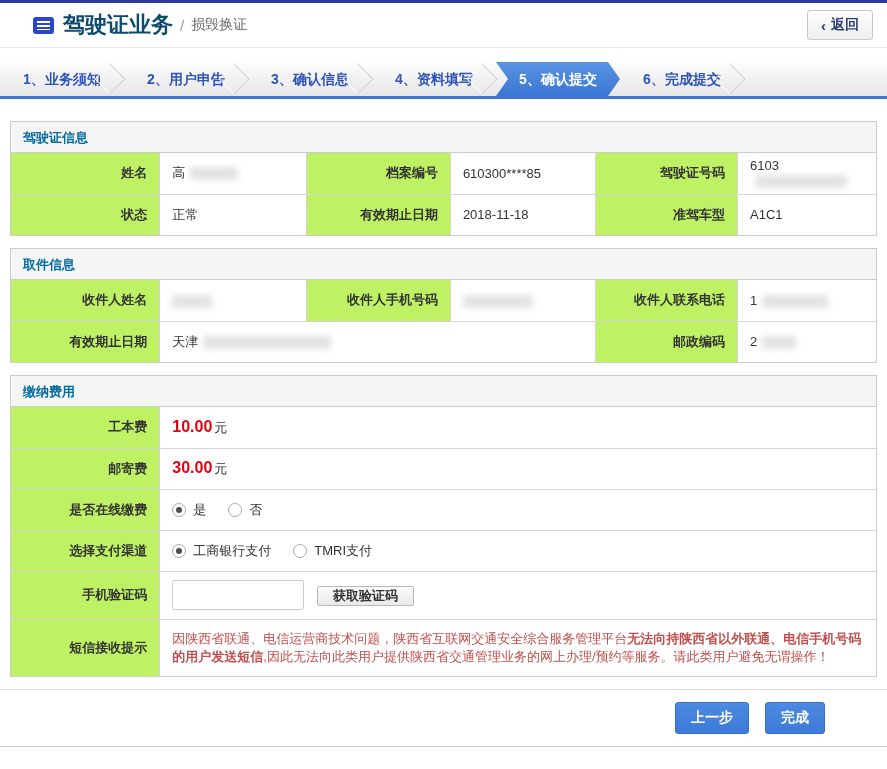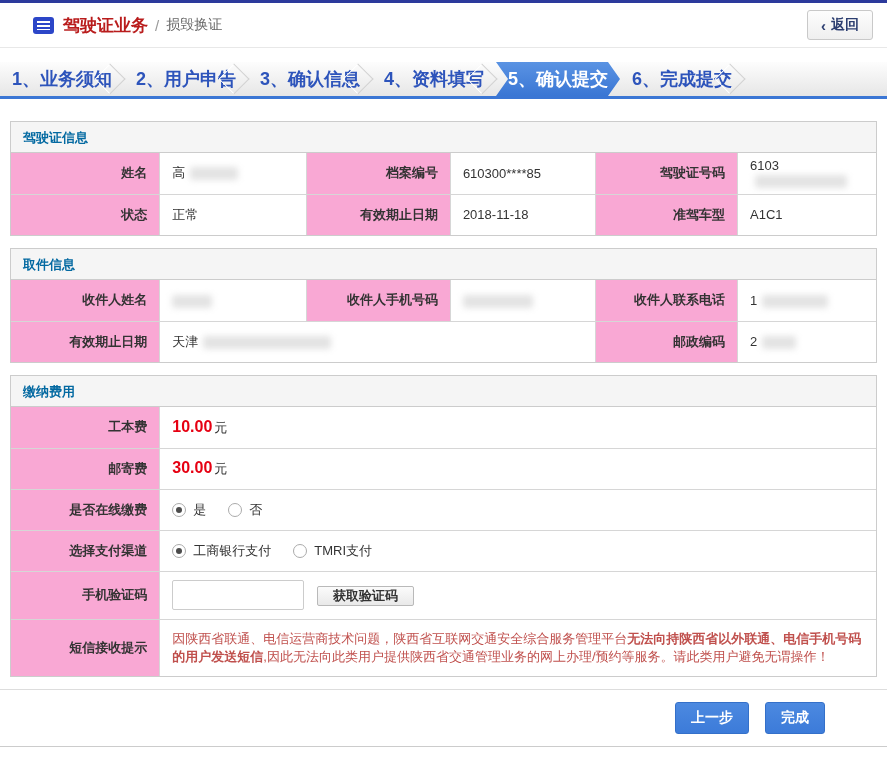--- a/index.html
+++ b/index.html
@@ -24,21 +24,21 @@
   }
   .header-left { display: flex; align-items: center; }
   .list-icon {
     width: 21px; height: 17px; background: #2c46c8; border-radius: 3px;
     position: relative; margin-right: 9px; flex: 0 0 auto;
   }
   .list-icon::before {
     content: ''; position: absolute; left: 4px; right: 4px; top: 4px; bottom: 4px;
     background: repeating-linear-gradient(to bottom, #ffffff 0 1.6px, rgba(255,255,255,0) 1.6px 4px);
   }
-  .header-title { color: #b91c1c; font-weight: bold; font-size: 17px; }
+  .header-title { color: #0c4a6e; font-weight: bold; font-size: 22px; }
   .header-sep { color: #999; font-size: 15px; margin: 0 7px; }
   .header-sub { color: #666; font-size: 14px; }
   .back-btn {
     display: inline-flex; align-items: center;
     border: 1px solid #c9c9c9; border-radius: 3px;
     background: linear-gradient(#fdfdfd, #efefef);
     padding: 5px 13px; cursor: pointer;
     color: #2c3e70; font-size: 14px; font-weight: bold;
   }
   .back-chevron { font-size: 15px; margin-right: 5px; font-weight: bold; }
@@ -47,21 +47,21 @@
   .steps {
     margin-top: 14px;
     height: 37px;
     display: flex;
     background: linear-gradient(#fdfdfd, #e6e6e6);
     border-bottom: 3px solid #3b76d4;
     overflow: hidden;
   }
   .step {
     width: 124px; height: 34px; line-height: 34px;
-    text-align: center; font-size: 18px; font-weight: bold;
+    text-align: center; font-size: 14px; font-weight: bold;
     color: #2d54bb; position: relative; flex: 0 0 auto;
   }
   .step:not(.active)::after {
     content: ''; position: absolute; right: 3px; top: 6px;
     width: 21px; height: 21px;
     border-top: 1px solid #d2d2d2; border-right: 1px solid #d2d2d2;
     transform: rotate(45deg);
     box-shadow: 1px -1px 0 #fff inset;
   }
   .step.active {
@@ -73,21 +73,21 @@
   
   .section { margin: 22px 10px 0; border: 1px solid #ccc; }
   .section + .section { margin-top: 12px; }
   .section-title {
     height: 31px; line-height: 31px; padding: 0 12px;
     background: #f5f5f5; border-bottom: 1px solid #ccc;
     font-size: 13px; font-weight: bold; color: #0369a1;
   }
   table { width: 100%; border-collapse: collapse; table-layout: fixed; }
   td { border: 1px solid #d6d6d6; font-size: 13px; height: 41px; padding: 0 12px; vertical-align: middle; }
-  td.lbl { background: #f9a8d4; text-align: right; font-weight: bold; color: #333; }
+  td.lbl { background: #bef264; text-align: right; font-weight: bold; color: #333; }
   td.val { background: #fff; text-align: left; color: #333; }
   tr td:first-child { border-left: none; }
   tr td:last-child { border-right: none; }
   tr:first-child td { border-top: none; }
   tr:last-child td { border-bottom: none; }
 
   .blur {
     display: inline-block; vertical-align: middle;
     height: 13px; background: #e3e3e3; border-radius: 2px;
     filter: blur(3px); margin-left: 5px;

